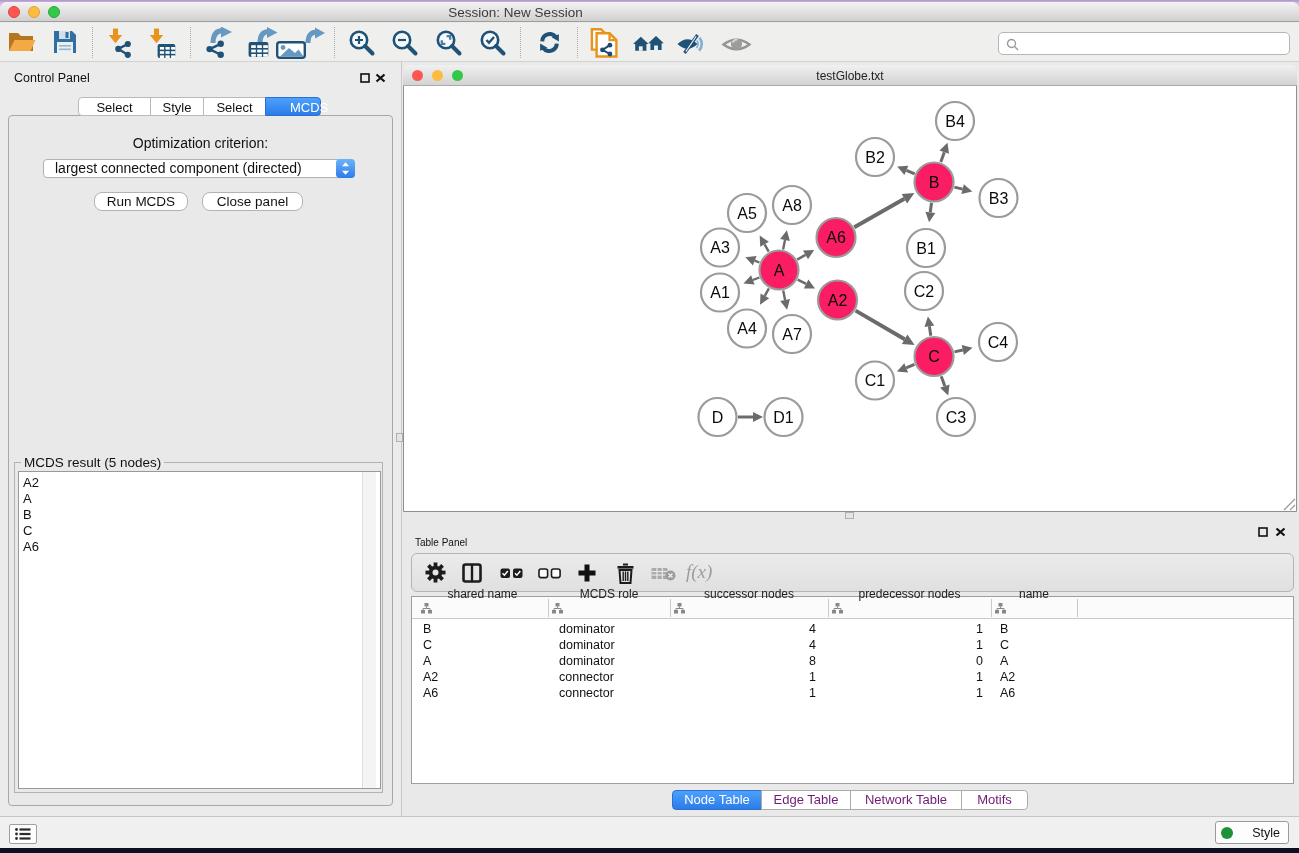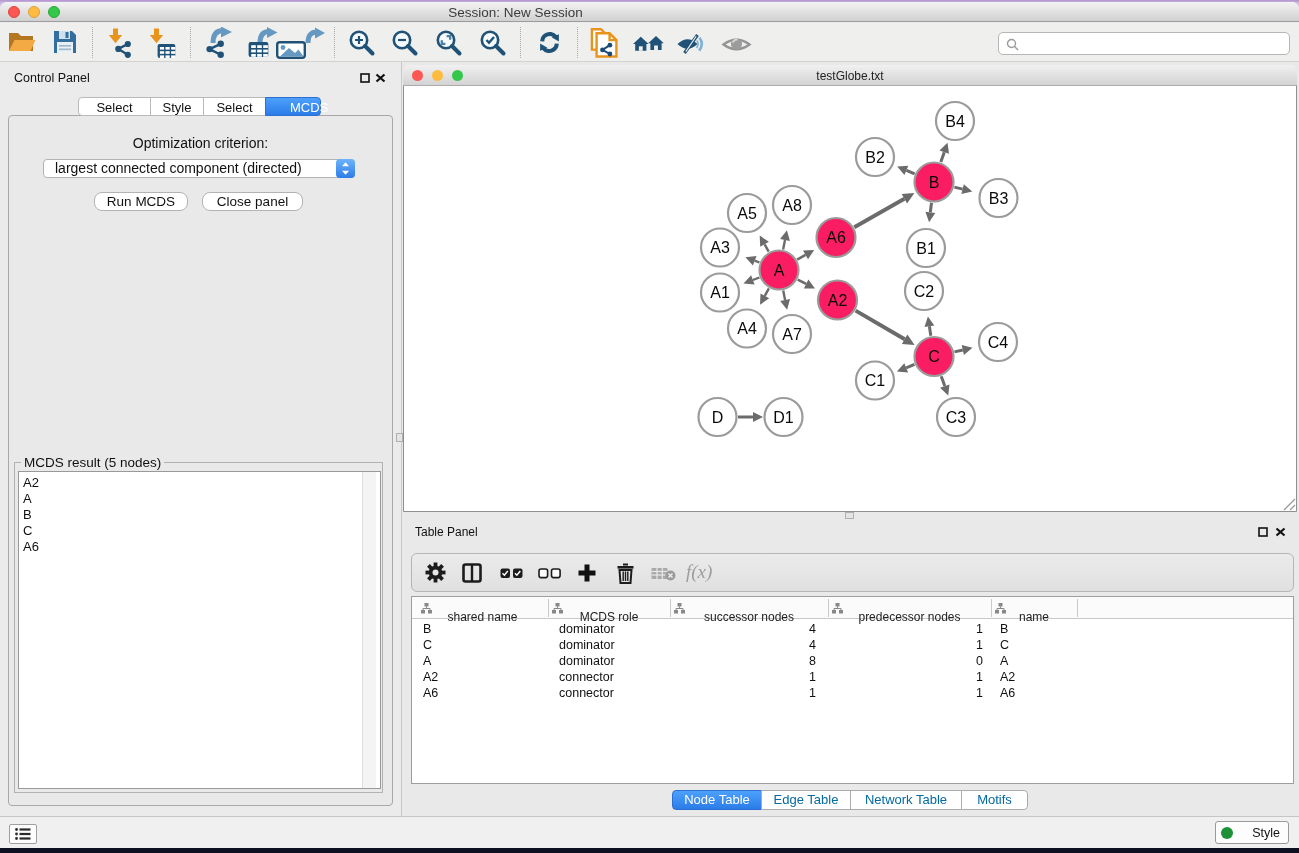--- a/index.html
+++ b/index.html
@@ -28,28 +28,28 @@
 #listscroll { left:362px; top:472px; width:14px; height:316px; background:#f4f4f4; border-left:1px solid #dedede; }
 
 #rightbg { left:402px; top:62px; width:897px; height:754px; background:#e9e9e9; }
 #vdivider { left:401px; top:62px; width:1px; height:754px; background:#c8c8c8; }
 
 #netwin { left:403px; top:65px; width:894px; height:447px; background:#fff; border:1px solid #8f8f8f; border-radius:4px 4px 0 0; }
 #nettitle { left:403px; top:65px; width:894px; height:21px; background:linear-gradient(#f1f1f1,#d3d3d3); border-bottom:1px solid #ababab; border-radius:4px 4px 0 0; }
 #nettext { left:403px; top:69px; width:894px; text-align:center; font-size:12px; color:#222; }
 .slight { width:11px; height:11px; border-radius:6px; top:70px; }
 
-#tptitle { left:415px; top:525px; font-size:12px; color:#111; }
+#tptitle { left:415px; top:537px; font-size:10px; color:#111; }
 #tptoolbar { left:411px; top:553px; width:883px; height:39px; background:linear-gradient(#ebebeb,#e0e0e0); border:1px solid #b5b5b5; border-radius:6px; }
 #tablebox { left:411px; top:596px; width:883px; height:188px; background:#fff; border:1px solid #9e9e9e; }
 #thead { left:412px; top:597px; width:881px; height:22px; background:#fbfbfb; border-bottom:1px solid #c9c9c9; }
 .hsep { top:599px; width:1px; height:18px; background:#c9c9c9; }
-.hlabel { top:610px; font-size:12px; color:#222; text-align:center; }
+.hlabel { top:587px; font-size:12px; color:#222; text-align:center; }
 .cell { font-size:12.5px; color:#111; height:16px; line-height:16px; }
-.btab { top:790px; height:20px; background:#fff; border:1px solid #ababab; font-size:13px; text-align:center; line-height:18px; color:#0369a1; }
+.btab { top:790px; height:20px; background:#fff; border:1px solid #ababab; font-size:13px; text-align:center; line-height:18px; color:#701a75; }
 #btabsel { background:linear-gradient(#4da1fc,#2b7ce8); color:#fff; border-color:#2b6fd4; }
 
 #statusbar { left:0; top:816px; width:1299px; height:32px; background:#f0f0f0; border-top:1px solid #c6c6c6; }
 #listbtn { left:9px; top:824px; width:28px; height:20px; background:#fdfdfd; border:1px solid #9f9f9f; border-radius:2px; }
 #membtn { left:1215px; top:821px; width:74px; height:23px; background:#fdfdfd; border:1px solid #9a9a9a; border-radius:3px; font-size:12.5px; color:#111; text-align:right; padding:4px 8px 0 0; }
 #memdot { left:1221px; top:827px; width:12px; height:12px; border-radius:6px; background:#1d9138; }
 </style></head>
 <body>
 <div id="app">
 <div class="abs" id="purple"></div>

